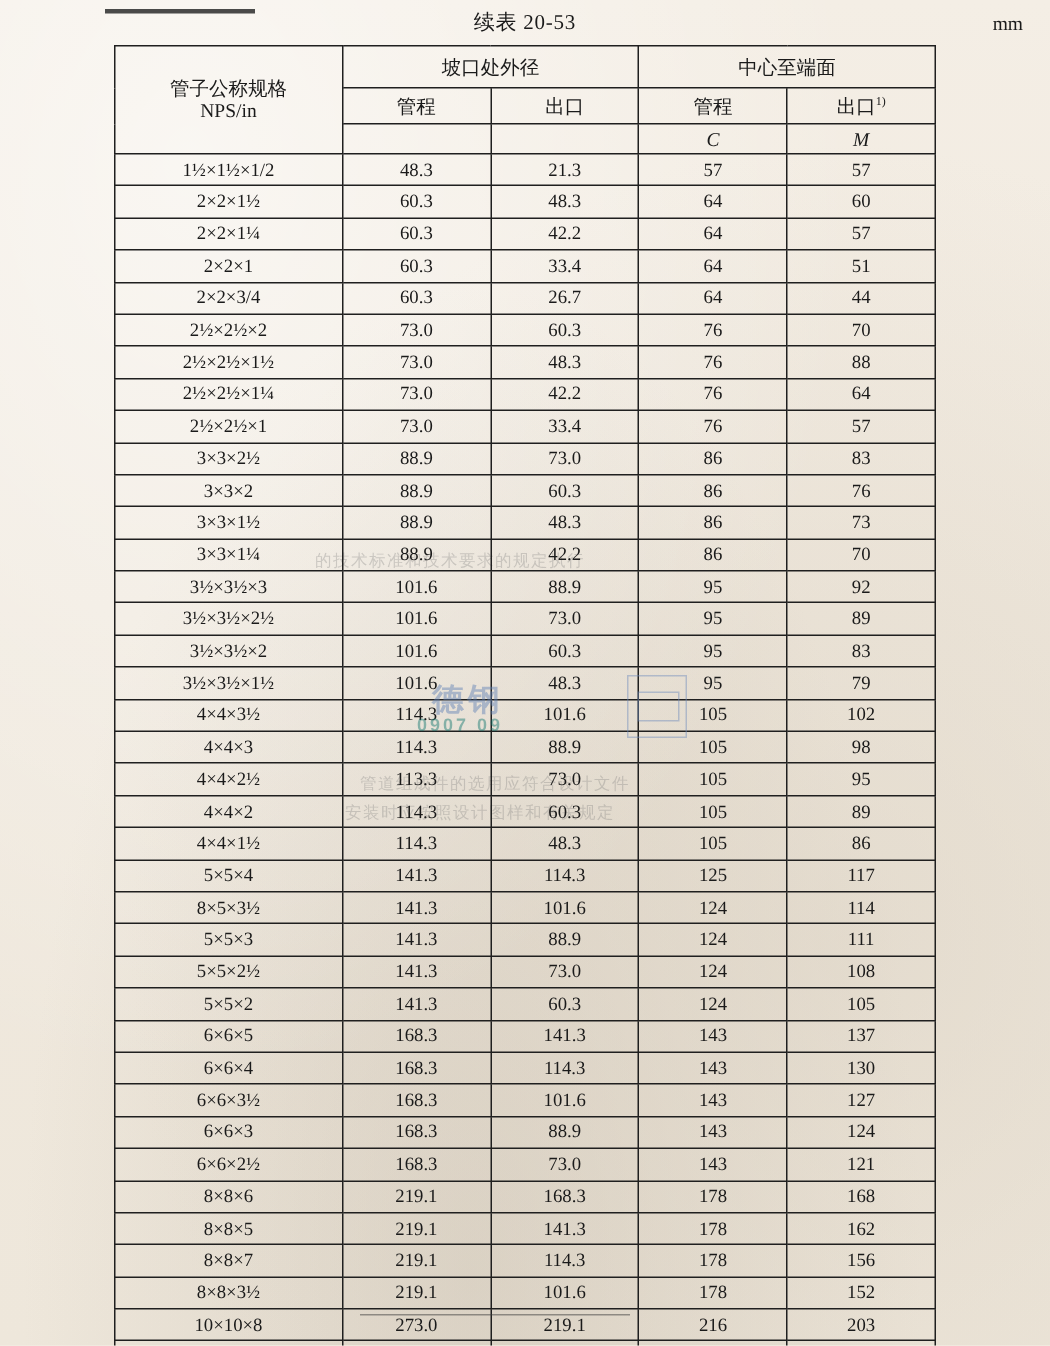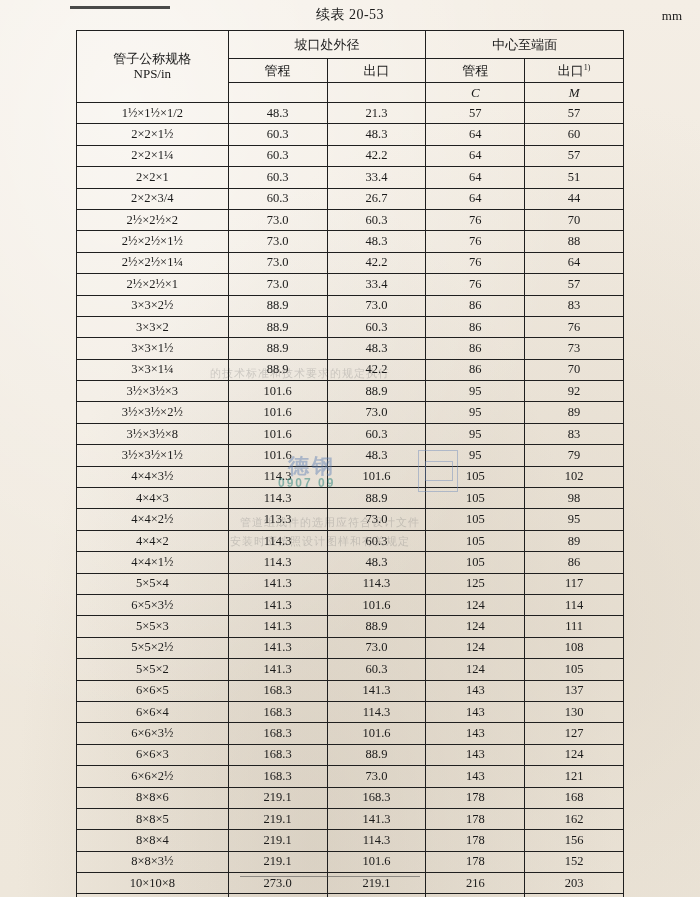--- a/index.html
+++ b/index.html
@@ -319,21 +319,21 @@
           <td class="row-cell">92</td>
         </tr>
         <tr>
           <td class="row-cell">3½×3½×2½</td>
           <td class="row-cell">101.6</td>
           <td class="row-cell">73.0</td>
           <td class="row-cell">95</td>
           <td class="row-cell">89</td>
         </tr>
         <tr>
-          <td class="row-cell">3½×3½×8</td>
+          <td class="row-cell">3½×3½×2</td>
           <td class="row-cell">101.6</td>
           <td class="row-cell">60.3</td>
           <td class="row-cell">95</td>
           <td class="row-cell">83</td>
         </tr>
         <tr>
           <td class="row-cell">3½×3½×1½</td>
           <td class="row-cell">101.6</td>
           <td class="row-cell">48.3</td>
           <td class="row-cell">95</td>
@@ -375,21 +375,21 @@
           <td class="row-cell">86</td>
         </tr>
         <tr>
           <td class="row-cell">5×5×4</td>
           <td class="row-cell">141.3</td>
           <td class="row-cell">114.3</td>
           <td class="row-cell">125</td>
           <td class="row-cell">117</td>
         </tr>
         <tr>
-          <td class="row-cell">6×5×3½</td>
+          <td class="row-cell">8×5×3½</td>
           <td class="row-cell">141.3</td>
           <td class="row-cell">101.6</td>
           <td class="row-cell">124</td>
           <td class="row-cell">114</td>
         </tr>
         <tr>
           <td class="row-cell">5×5×3</td>
           <td class="row-cell">141.3</td>
           <td class="row-cell">88.9</td>
           <td class="row-cell">124</td>
@@ -452,21 +452,21 @@
           <td class="row-cell">168</td>
         </tr>
         <tr>
           <td class="row-cell">8×8×5</td>
           <td class="row-cell">219.1</td>
           <td class="row-cell">141.3</td>
           <td class="row-cell">178</td>
           <td class="row-cell">162</td>
         </tr>
         <tr>
-          <td class="row-cell">8×8×4</td>
+          <td class="row-cell">8×8×7</td>
           <td class="row-cell">219.1</td>
           <td class="row-cell">114.3</td>
           <td class="row-cell">178</td>
           <td class="row-cell">156</td>
         </tr>
         <tr>
           <td class="row-cell">8×8×3½</td>
           <td class="row-cell">219.1</td>
           <td class="row-cell">101.6</td>
           <td class="row-cell">178</td>

